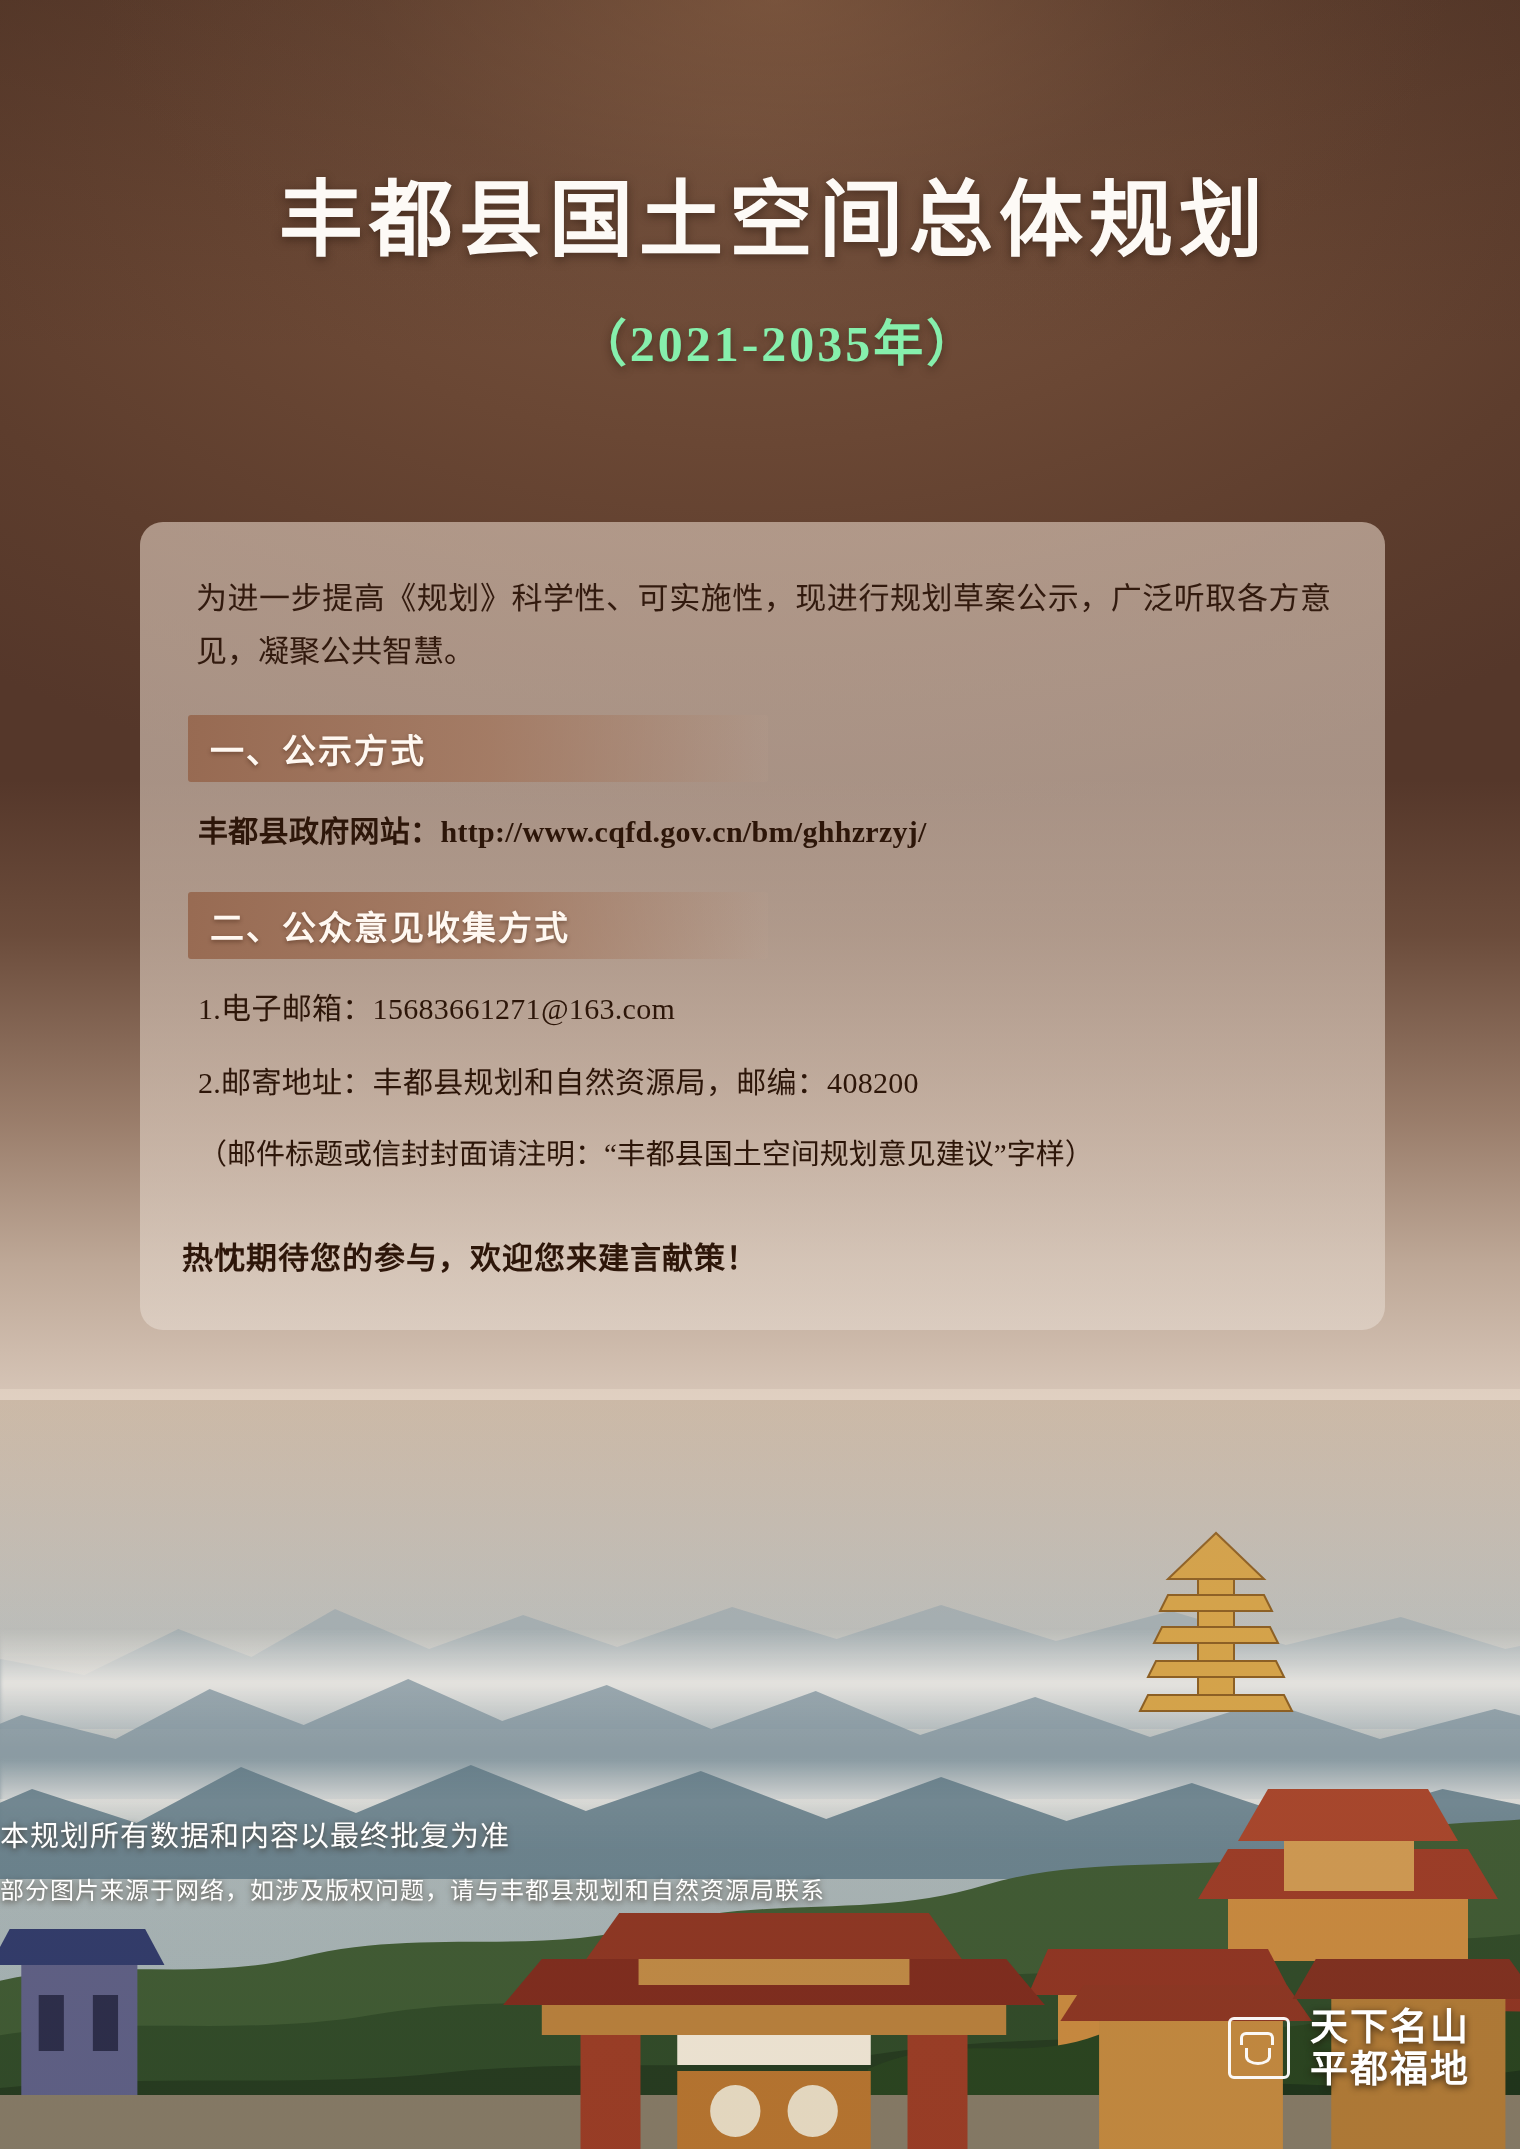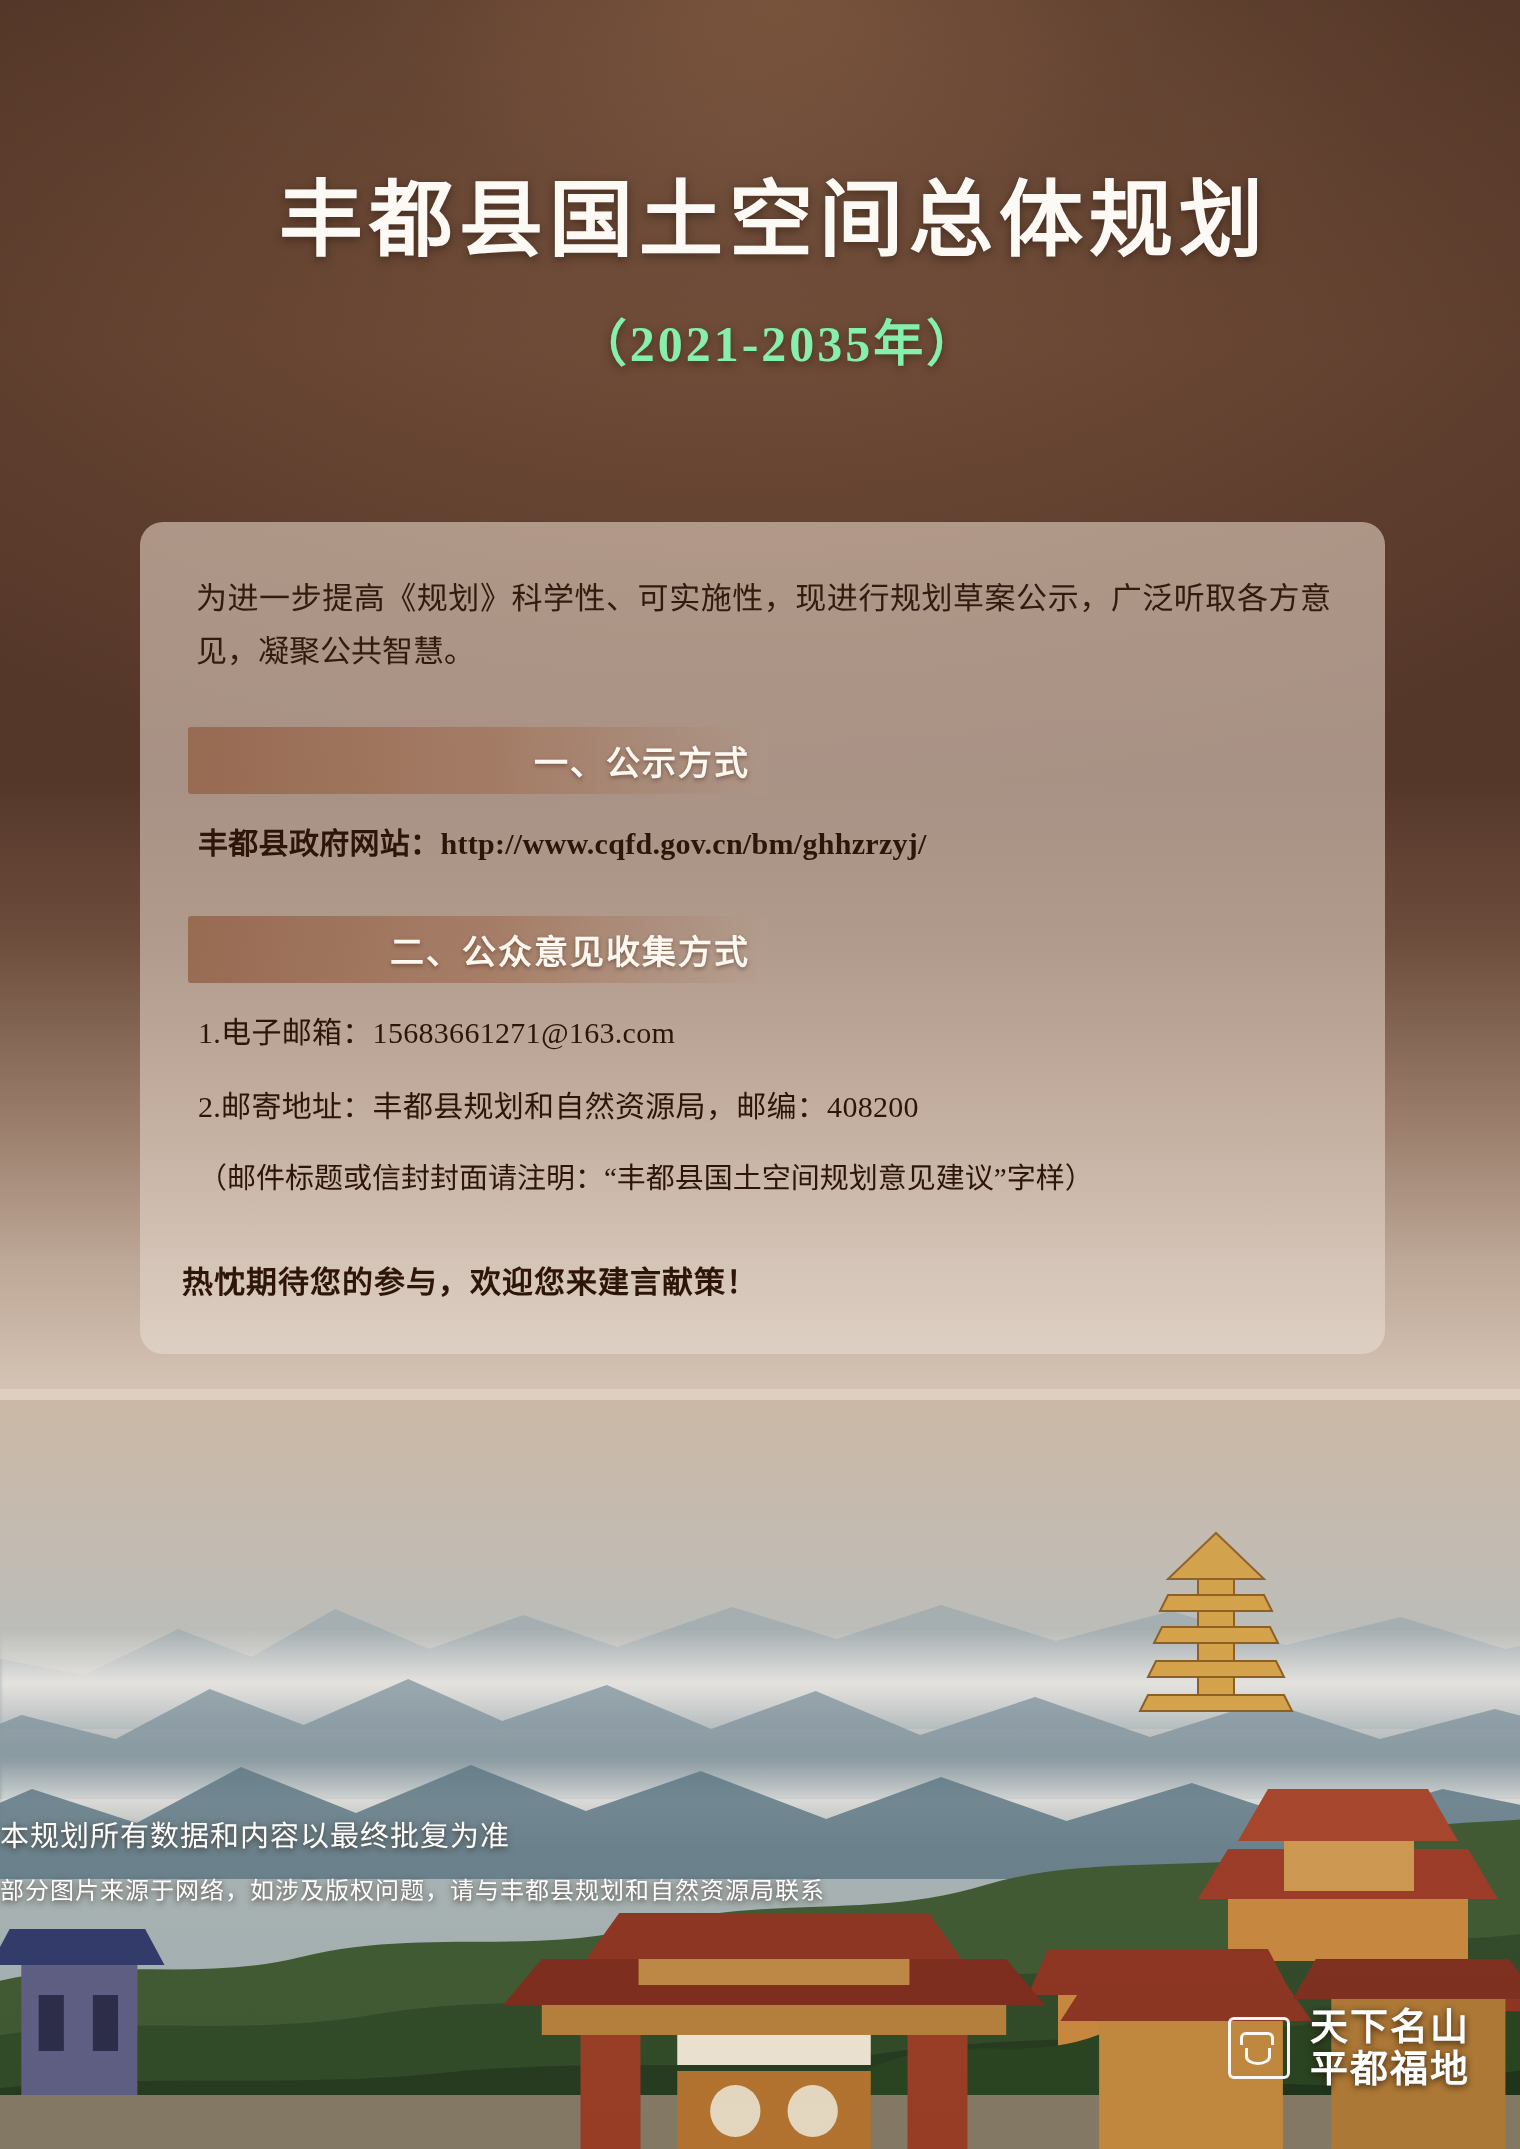--- a/index.html
+++ b/index.html
@@ -170,27 +170,26 @@
     font-size: 31px;
     line-height: 1.72;
     color: #321a0e;
     margin: 14px 12px 30px 14px;
     text-align: justify;
   }
 
   .section-head {
     position: relative;
     display: block;
-    margin: 48px 0 8px 6px;
+    margin: 36px 0 8px 6px;
     padding: 9px 18px 9px 22px;
     width: 580px;
     box-sizing: border-box;
     background: linear-gradient(to right, rgba(150,103,78,0.92) 0%, rgba(162,117,92,0.78) 52%, rgba(196,166,148,0.10) 100%);
     border-radius: 3px;
-    text-align: right;
   }
   .section-head-text {
     font-size: 34px;
     font-weight: bold;
     color: #fff8f1;
     letter-spacing: 2px;
     text-shadow: 0 2px 4px rgba(60,30,16,0.45);
   }
 
   .body-line {

